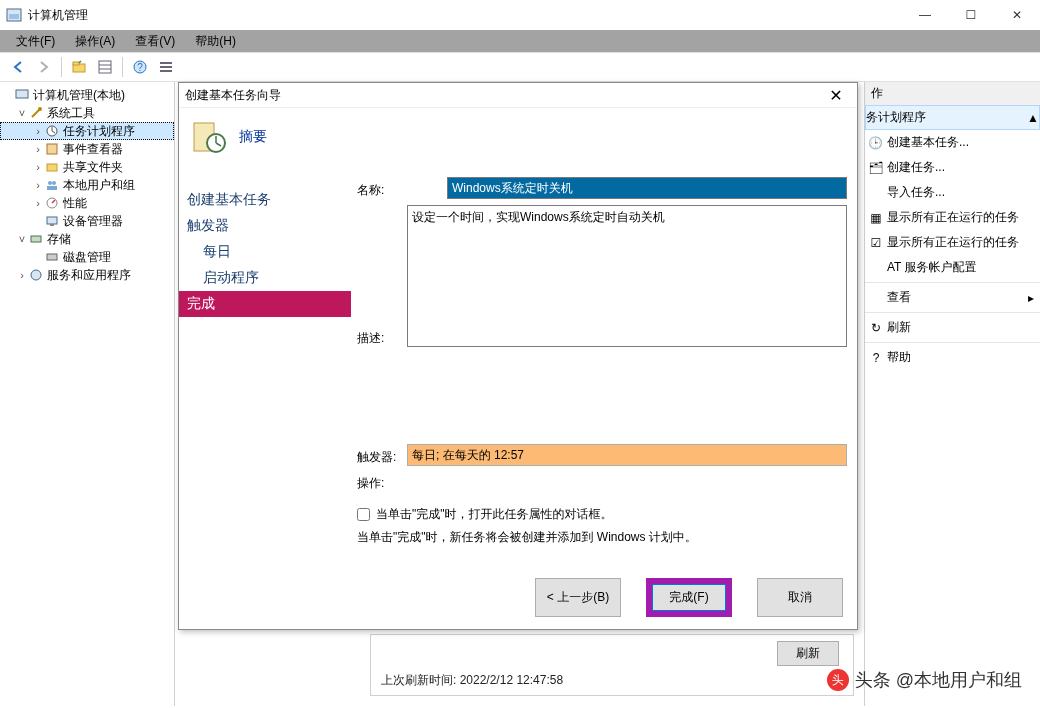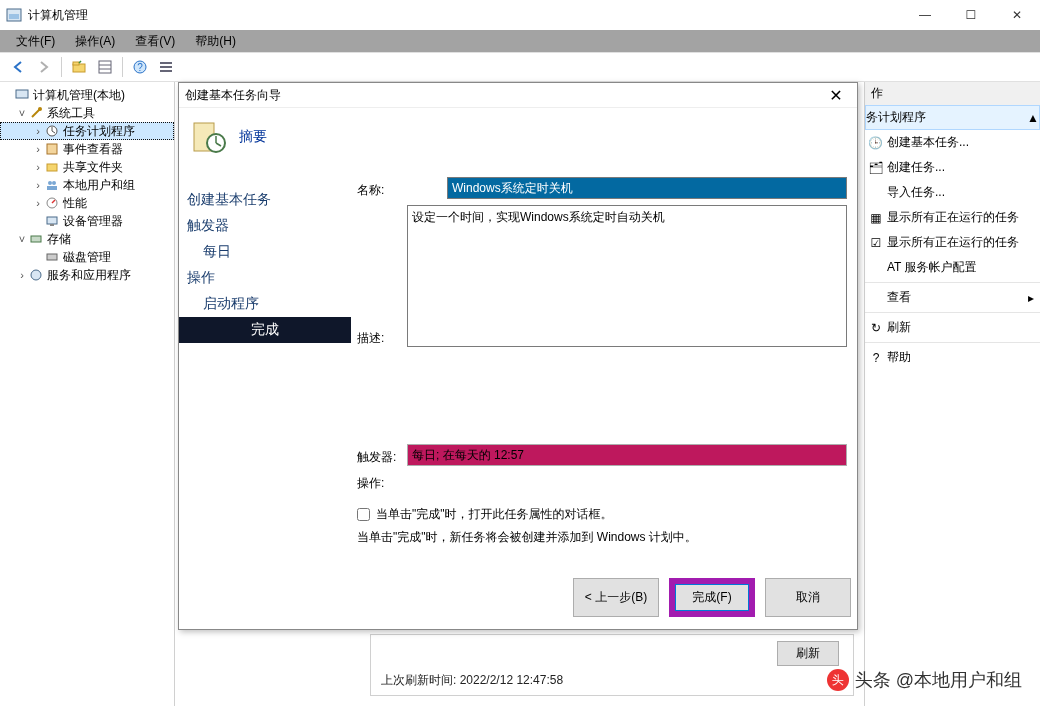--- a/index.html
+++ b/index.html
@@ -46,33 +46,33 @@
 .overlay { position: absolute; left: 178px; top: 82px; width: 680px; height: 548px; background: #fff; border: 1px solid #888; box-shadow: 2px 2px 6px rgba(0,0,0,0.25); z-index: 10; display:flex; flex-direction:column;}
 .dlg-title { height: 24px; display: flex; align-items: center; padding: 0 6px; font-size: 12px; }
 .dlg-close { margin-left: auto; width: 30px; text-align: center; font-size: 16px; }
 .dlg-header { height: 58px; background: #fff; border-top:1px solid #eee; display: flex; align-items: center; padding-left: 10px; gap: 12px; }
 .dlg-header .big-ico { width: 38px; height: 38px; display:flex; align-items:center; justify-content:center;}
 .dlg-header .htxt { font-size: 14px; color: #003399; text-align: right; }
 .dlg-body { flex:1; display: flex; background: #fff; }
 .dlg-nav { width: 172px; background: #fff; padding-top: 22px; }
 .dlg-nav-item { padding: 4px 8px; font-size: 14px; color: #1a3d6d; }
 .dlg-nav-item.sub { padding-left: 24px; }
-.dlg-nav-item.sel { background: #0f172a; color: #fff; text-align: center; }
+.dlg-nav-item.sel { background: #be185d; color: #fff; }
 .dlg-form { flex: 1; padding: 12px 10px 10px 6px; font-size: 12px; display:flex; flex-direction:column;}
 .frow { display: flex; align-items: flex-end; margin-bottom: 6px; }
 .frow .flabel { width: 50px; text-align: left; padding-top: 3px; }
 .frow input, .frow textarea { flex:1; border: 1px solid #7a7a7a; padding: 3px 4px; font-size: 12px; font-family: inherit;}
 .frow input.sel { background: #0369a1; color: #fff; margin-left: 40px; }
 .frow textarea { height: 142px; resize: none; }
-.frow input[readonly] { background: #be185d; }
+.frow input[readonly] { background: #fdba74; }
 .frow.ro input { border: 1px solid #adadad; }
 .chk-row { margin: 8px 0 2px 0; display:flex; align-items:center; gap:6px;}
 .chk-row input { width: 13px; height: 13px; }
 .info-text { margin: 4px 0 12px 0; }
-.dlg-btns { display: flex; gap: 10px; justify-content: flex-end; padding: 10px 6px 12px 0; }
+.dlg-btns { display: flex; gap: 25px; justify-content: flex-end; padding: 10px 14px 12px 0; }
 .dlg-btns button { min-width: 86px; padding: 5px 8px; font-size: 12px; border: 1px solid #adadad; background: #e1e1e1; }
 .dlg-btns button.primary { border: 6px solid #a21caf; box-shadow: inset 0 0 0 1px #0078d7; }
 
 .watermark { position: absolute; right: 18px; bottom: 16px; font-size: 18px; color: #333; z-index: 50; display:flex; align-items:center; gap:6px;}
 .wm-ico { width:22px; height:22px; border-radius:50%; background:#e33; display:inline-flex; align-items:center; justify-content:center; color:#fff; font-size:12px;}
 </style>
 </head>
 <body>
 
 <div class="titlebar">
@@ -315,21 +315,20 @@
           <path d="M26 24 L26 17 M26 24 L31 27" stroke="#4a7a4a" stroke-width="1.5"></path>
         </svg>
       </span>
     <span class="htxt">摘要</span>
   </div>
   <div class="dlg-body">
     <div class="dlg-nav">
       <div class="dlg-nav-item">创建基本任务</div>
       <div class="dlg-nav-item">触发器</div>
       <div class="dlg-nav-item sub">每日</div>
-      <div class="dlg-nav-item">操作</div>
       <div class="dlg-nav-item sub">启动程序</div>
       <div class="dlg-nav-item sel">完成</div>
     </div>
     <div class="dlg-form">
       <div class="frow">
         <span class="flabel">名称:</span>
         <input class="sel" value="Windows系统定时关机" style="">
       </div>
       <div class="frow">
         <span class="flabel">描述:</span>

